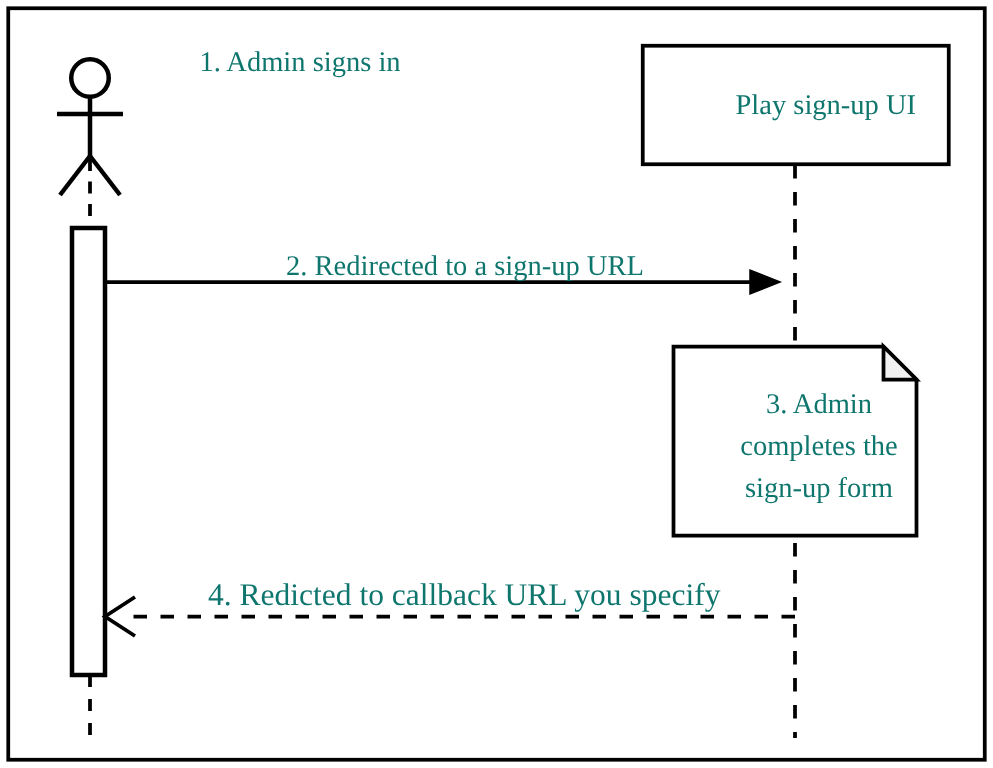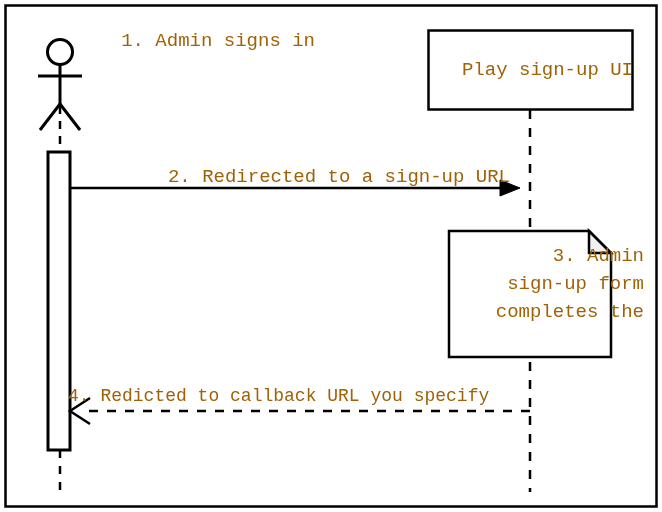--- a/index.html
+++ b/index.html
@@ -17,52 +17,52 @@
   }
   #diagram-svg {
     position: absolute;
     left: 0;
     top: 0;
     width: 662px;
     height: 512px;
   }
   .diagram-text {
     position: absolute;
-    color: #a16207;
-    font-family: Liberation Mono, monospace;
+    color: #0f766e;
+    font-family: Liberation Serif, serif;
     font-size: 19px;
     line-height: 25px;
-    text-align: right;
+    text-align: center;
     white-space: pre;
     letter-spacing: 0px;
   }
   #actor-label {
     left: 85px;
     top: 29px;
     width: 230px;
   }
   #lifeline-box-label {
-    left: 428px;
+    left: 448px;
     top: 58px;
     width: 205px;
   }
   #message-1-label {
     left: 110px;
     top: 165px;
     width: 400px;
   }
   #message-2-label {
-    left: 68px;
+    left: 102px;
     top: 384px;
     width: 415px;
-    font-size: 18px;
+    font-size: 21px;
   }
   #note-label {
     left: 448px;
-    top: 242px;
+    top: 256px;
     width: 196px;
     line-height: 28px;
   }
   .note-text-line {
     display: block;
   }
 </style>
 </head>
 <body>
 
@@ -107,15 +107,15 @@
   </svg>
 
   <div class="diagram-text" id="actor-label"><span>1. Admin signs in</span><br></div>
 
   <div class="diagram-text" id="lifeline-box-label">Play sign-up UI</div>
 
   <div class="diagram-text" id="message-1-label">2. Redirected to a sign-up URL</div>
 
   <div class="diagram-text" id="message-2-label">4. Redicted to callback URL you specify</div>
 
-  <div class="diagram-text" id="note-label"><span class="note-text-line">3. Admin</span><span class="note-text-line">sign-up form</span><span class="note-text-line">completes the</span></div>
+  <div class="diagram-text" id="note-label"><span class="note-text-line">3. Admin</span><span class="note-text-line">completes the</span><span class="note-text-line">sign-up form</span></div>
 
 </div>
 
 </body></html>

